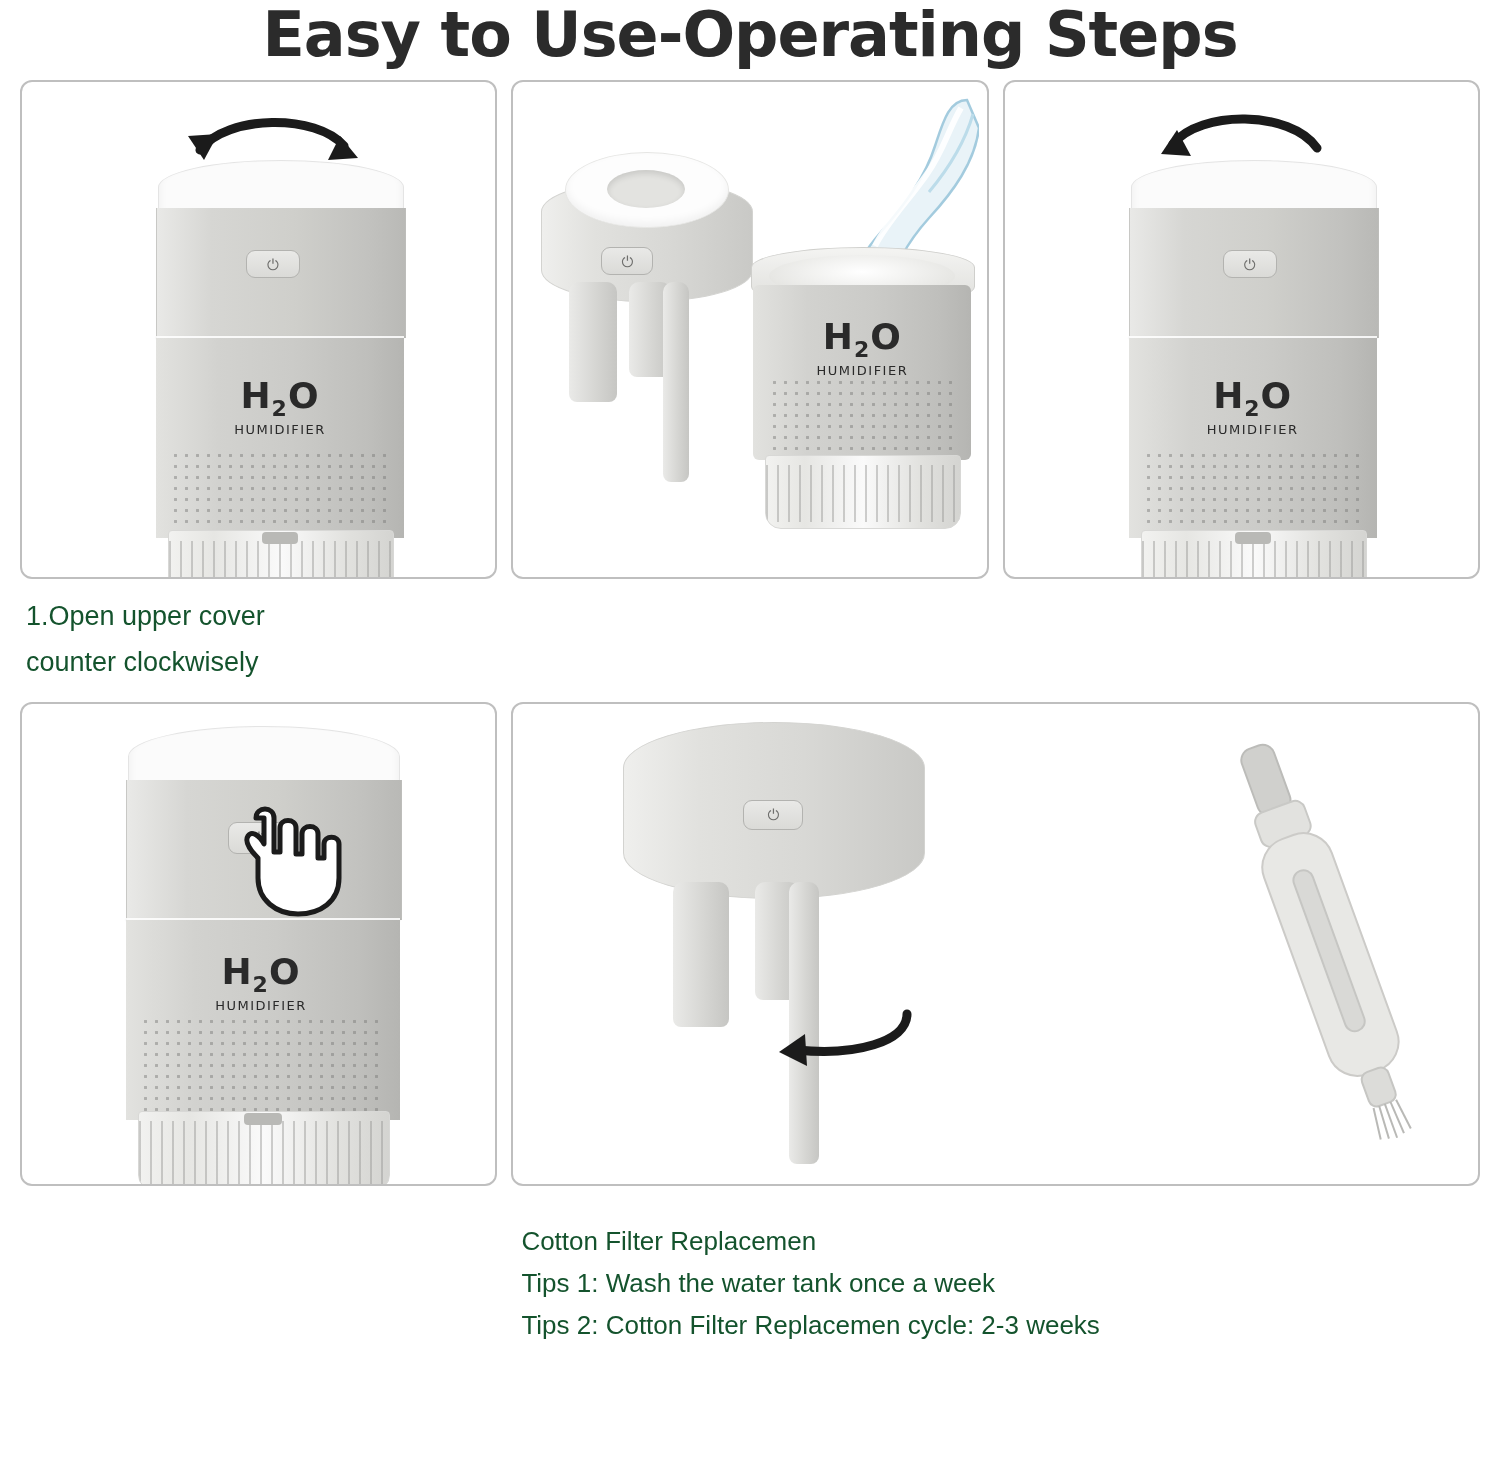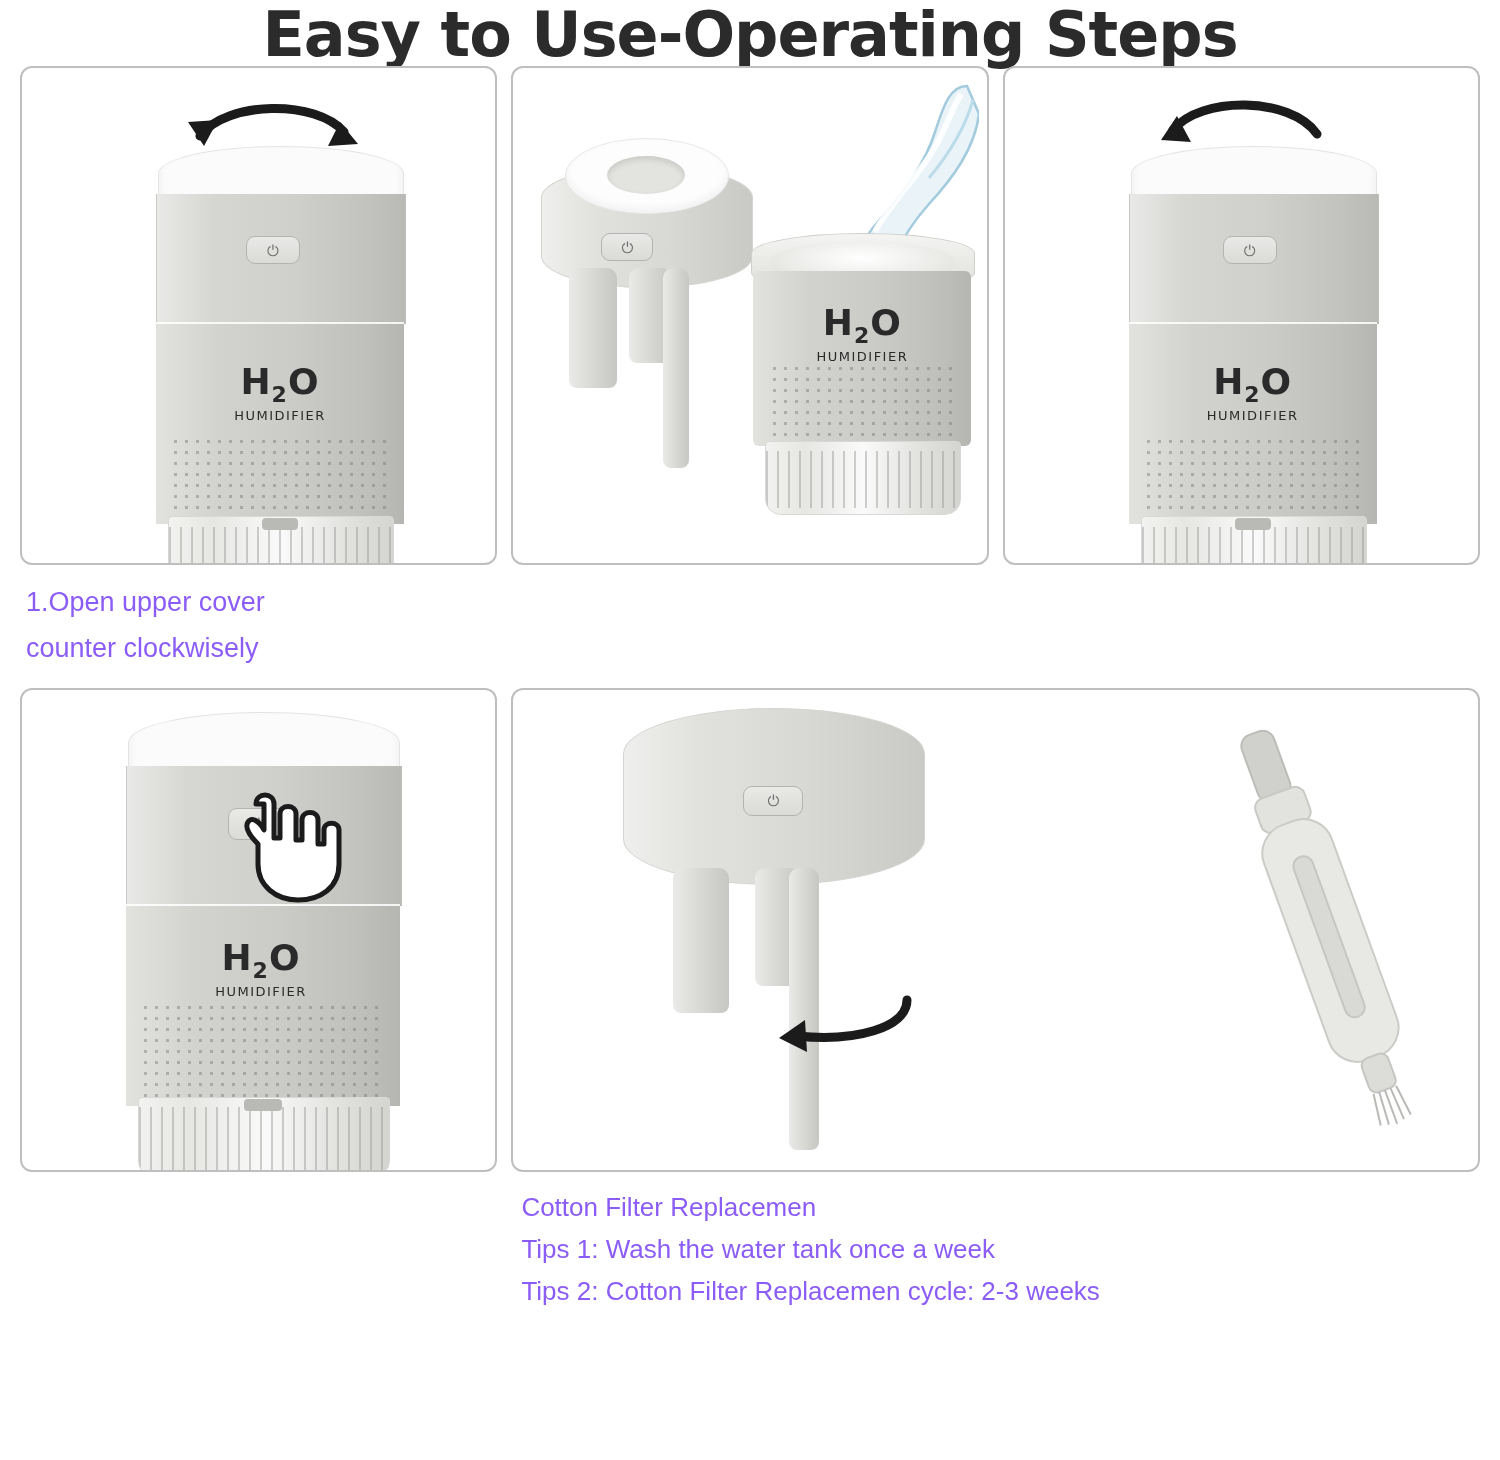--- a/index.html
+++ b/index.html
@@ -25,20 +25,21 @@
   }
 
   .title {
     font-size: 62px;
     font-weight: bold;
     text-align: center;
     letter-spacing: -1px;
     color: #2b2b2b;
     line-height: 1;
     padding-top: 4px;
+    margin-bottom: 14px;
     font-family: "DejaVu Sans", sans-serif;
   }
 
   .grid-row {
     display: flex;
     gap: 14px;
     padding: 0 10px;
   }
 
   .cell {
@@ -56,29 +57,30 @@
     position: relative;
     overflow: hidden;
   }
 
   .panel.h1 { height: 495px; }
   .panel.h2 { height: 480px; }
 
   .caption {
     font-size: 27px;
     line-height: 1.72;
-    color: #8b5cf6;
+    color: #14532d;
     padding: 14px 6px 0 6px;
     white-space: pre-line;
   }
 
   .caption.small {
     font-size: 26px;
     line-height: 1.62;
     padding-left: 10px;
+    margin-top: 20px;
   }
 
   
   .device {
     position: absolute;
   }
 
   .dev-lid {
     position: absolute;
     background: #fbfbfb;

